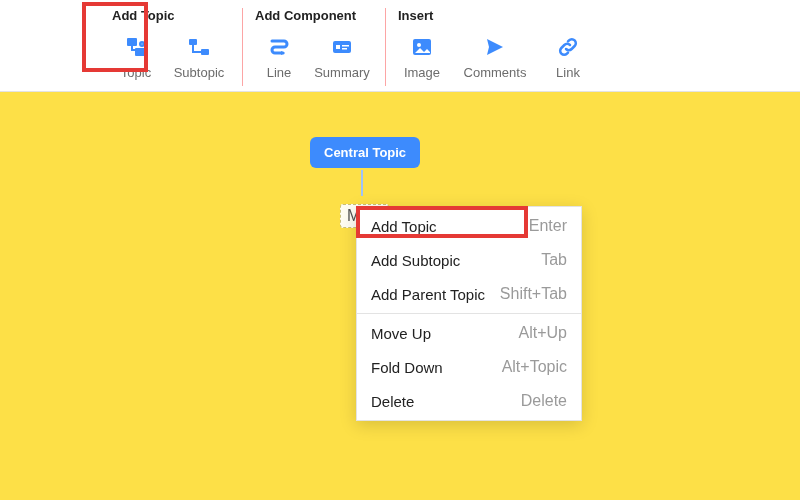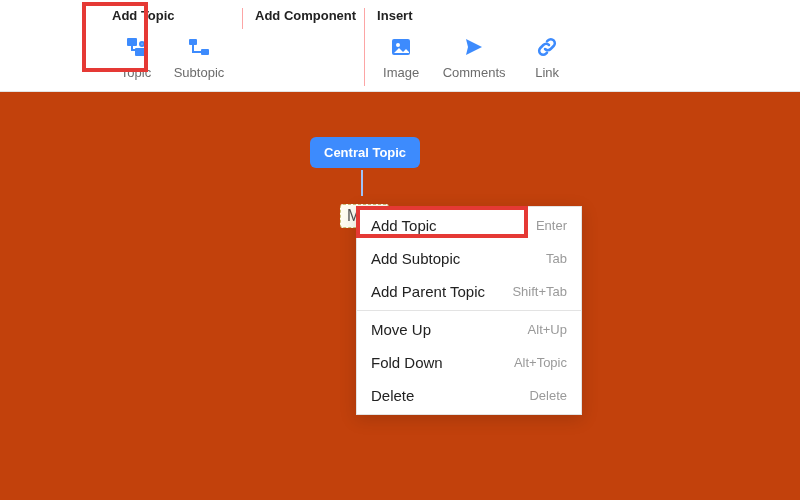--- a/index.html
+++ b/index.html
@@ -53,21 +53,21 @@
     position: absolute;
     border: 4px solid #e53935;
     pointer-events: none;
   }
 
   
   .canvas {
     position: relative;
     width: 100%;
     height: calc(100% - 92px);
-    background: #c2410c;
+    background: #fde047;
   }
   .central-topic {
     position: absolute;
     left: 310px; top: 45px;
     background: #3d8bfd;
     color: #fff;
     font-weight: 700;
     font-size: 13px;
     padding: 8px 14px;
     border-radius: 6px;
@@ -103,21 +103,21 @@
   .ctx-item {
     display: flex;
     align-items: center;
     justify-content: space-between;
     padding: 8px 14px;
     font-size: 15px;
     color: #222;
     cursor: pointer;
     position: relative;
   }
-  .ctx-shortcut { font-size: 13px; color: #9a9a9a; margin-left: 10px; }
+  .ctx-shortcut { font-size: 16px; color: #9a9a9a; margin-left: 10px; }
   .ctx-sep { height: 1px; background: #e3e3e3; margin: 2px 0; }
   .ctx-highlight {
     position: absolute;
     border: 4px solid #e53935;
     pointer-events: none;
     z-index: 20;
   }
 </style>
 </head>
 <body>
@@ -148,20 +148,42 @@
             </svg>
         </span>
         <span class="tb-label">Subtopic</span>
       </div>
     </div>
     <div class="tb-highlight" style="left:-18px; top:-6px; width:66px; height:70px;"></div>
   </div>
 
   <div class="tb-group">
     <div class="tb-group-title">Add Component</div>
+    <div class="tb-row">
+      <div class="tb-btn narrow">
+        <span class="tb-icon">
+          <svg viewBox="0 0 24 24">
+              <path d="M5 6h12a3 3 0 010 6H8a3 3 0 000 6h8" stroke="#3d8bfd" stroke-width="3" fill="none" stroke-linecap="round"></path>
+              <path d="M14 16l4 2-4 2z"></path>
+            </svg>
+        </span>
+        <span class="tb-label">Line</span>
+      </div>
+      <div class="tb-btn">
+        <span class="tb-icon">
+          <svg viewBox="0 0 24 24">
+              <rect x="3" y="6" width="18" height="12" rx="2"></rect>
+              <rect x="6" y="10" width="4" height="4" fill="#fff"></rect>
+              <rect x="12" y="10" width="7" height="1.5" fill="#fff"></rect>
+              <rect x="12" y="13" width="5" height="1.5" fill="#fff"></rect>
+            </svg>
+        </span>
+        <span class="tb-label">Summary</span>
+      </div>
+    </div>
   </div>
 
   <div class="tb-group">
     <div class="tb-group-title">Insert</div>
     <div class="tb-row">
       <div class="tb-btn narrow">
         <span class="tb-icon">
           <svg viewBox="0 0 24 24">
               <rect x="3" y="4" width="18" height="16" rx="2"></rect>
               <circle cx="9" cy="10" r="2" fill="#fff"></circle>

